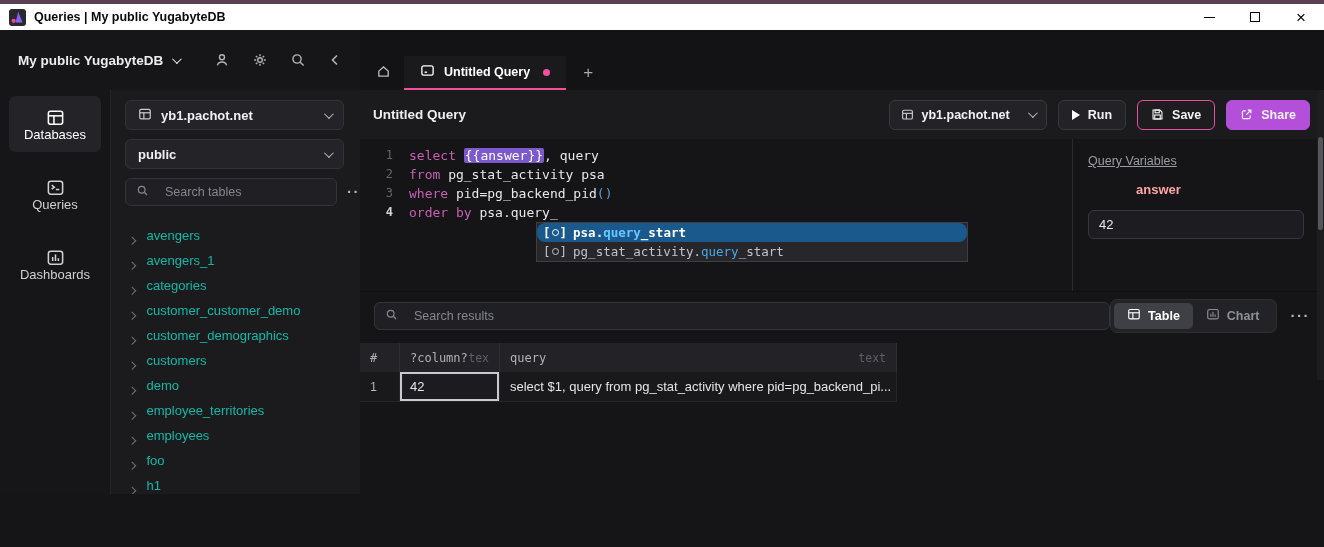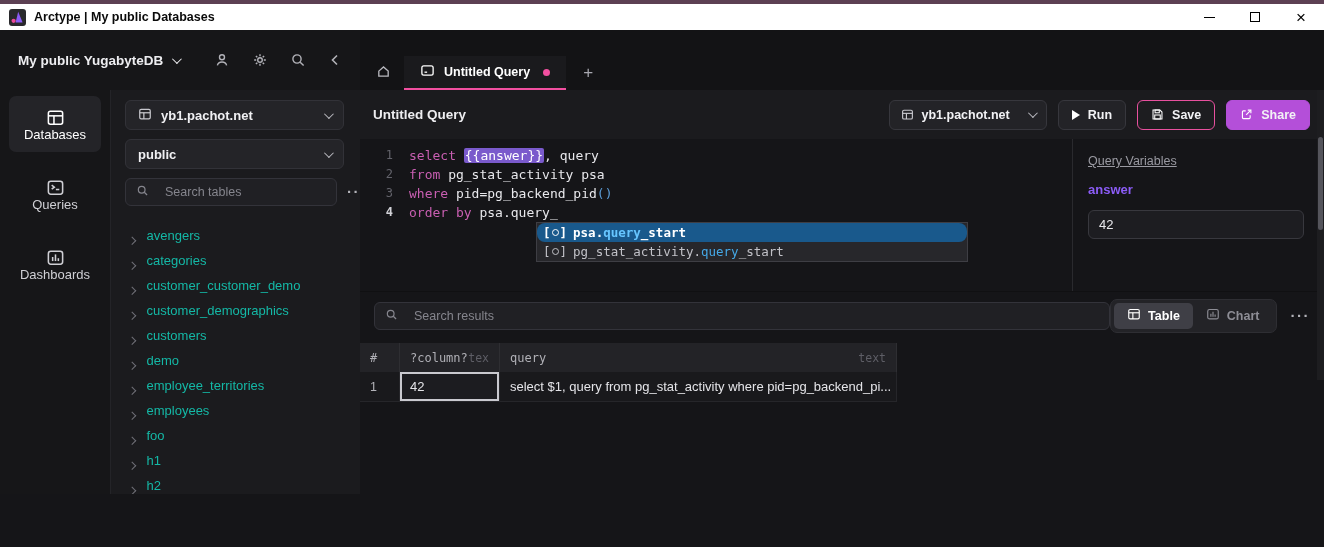--- a/index.html
+++ b/index.html
@@ -101,21 +101,21 @@
   .ac-icon::before { content:"["; }
   .ac-icon::after { content:"]"; }
   .ac-icon i { width:7px; height:7px; border:1.6px solid currentColor; border-radius:50%; display:inline-block; }
   .c-txt {}
   .c-match { color:#45a9e8; }
   .ac-row.active .c-match { color:#67c6ff; }
 
   
   .vars-panel { flex:1; border-left:1px solid #2a2a2e; padding:15px 20px 0 15px; }
   .vars-title { font-size:12.5px; color:#9a9aa2;text-decoration:underline; }
-  .vars-name { font-size:13px; font-weight:700; color:#8b5cf6; margin-top:14px; }
+  .vars-name { font-size:13px; font-weight:700; color:#fca5a5; margin-top:14px;margin-left:48px; }
   .vars-input { margin-top:13px; width:100%; height:29px; background:#1d1d21; border:1px solid #38383e; border-radius:6px;
                 color:#e8e8ec; font-size:13px; padding:0 10px; outline:none; font-family:"Liberation Sans",sans-serif; }
 
   
   .v-scrollbar { position:absolute; right:1px; top:-2px; width:5px; height:93px; background:#54545b; border-radius:3px; }
 
   
   .results { flex:1; border-top:1px solid #101012; display:flex; flex-direction:column; }
   .res-toolbar { height:47px; display:flex; align-items:center; justify-content:space-between; padding:0 14px; }
   .res-search { width:178px; }
@@ -149,21 +149,21 @@
   <div class="top-strip"></div>
 
   <div class="titlebar">
     <div class="tb-left">
       <span class="logo">
         <svg width="13" height="13" viewBox="0 0 13 13">
           <polygon points="7.2,0.8 11.6,11.5 4.6,11.5" fill="#8b5cf6"></polygon>
           <circle cx="2.6" cy="9.8" r="2.1" fill="#ec4899"></circle>
         </svg>
       </span>
-      <span class="tb-title">Arctype | My public Databases</span>
+      <span class="tb-title">Queries | My public YugabyteDB</span>
     </div>
     <div class="win-controls">
       <span class="wc wc-min">
           <i></i>
         </span>
       <span class="wc wc-max">
           <i></i>
         </span>
       <span class="wc wc-close"></span>
     </div>
@@ -271,20 +271,24 @@
             <span class="dots"></span>
           </div>
 
           <div class="table-list">
 
               <div class="tbl-item">
                 <span class="chev chev-right"></span>
                 <span>avengers</span>
               </div>
 
+              <div class="tbl-item">
+                <span class="chev chev-right"></span>
+                <span>avengers_1</span>
+              </div>
 
               <div class="tbl-item">
                 <span class="chev chev-right"></span>
                 <span>categories</span>
               </div>
 
               <div class="tbl-item">
                 <span class="chev chev-right"></span>
                 <span>customer_customer_demo</span>
               </div>

